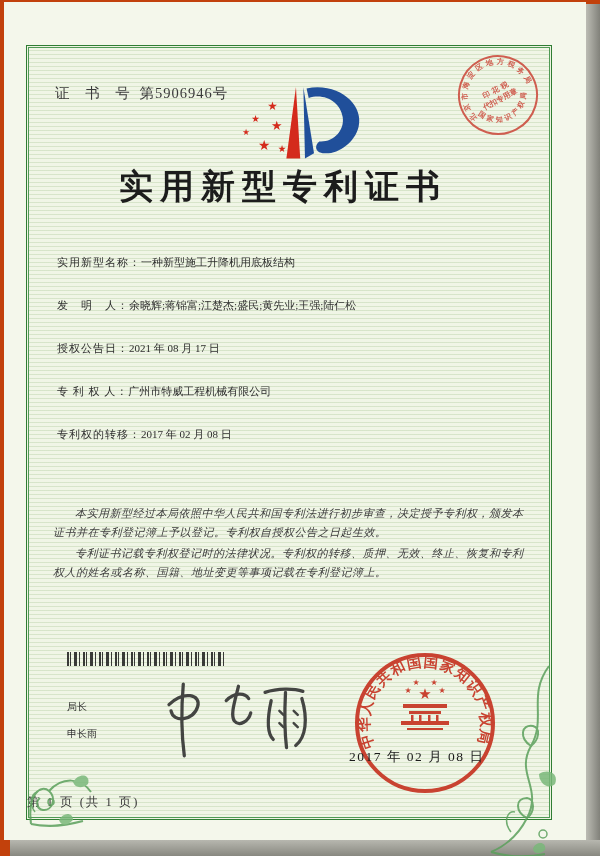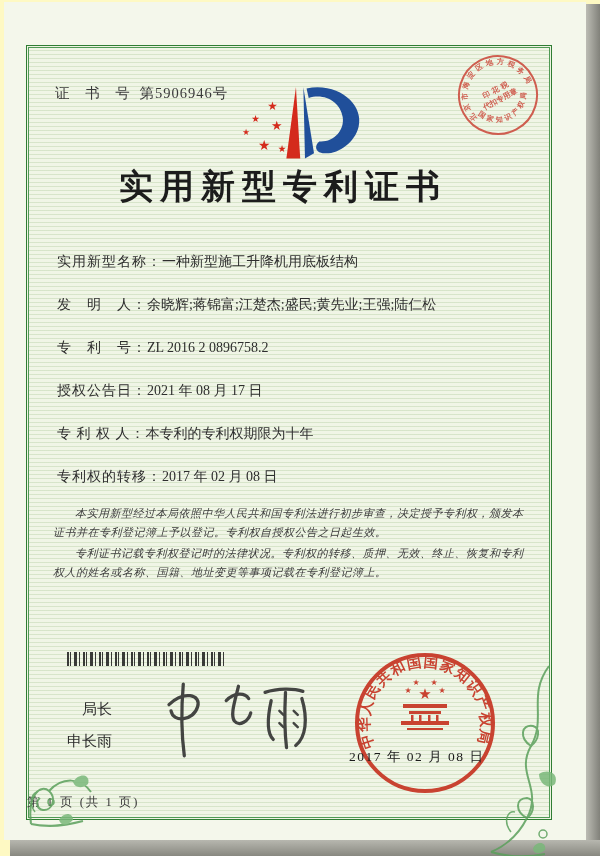--- a/index.html
+++ b/index.html
@@ -1,44 +1,44 @@
 <!DOCTYPE html>
 <html><head>
 <meta charset="utf-8">
 <style>
   html,body{margin:0;padding:0;background:#e9e9e1;}
-  #stage{position:relative;width:600px;height:856px;background:#fef9c3;overflow:hidden;
+  #stage{position:relative;width:600px;height:856px;background:#c2410c;overflow:hidden;
          font-family:"Liberation Serif","DejaVu Serif",serif;-webkit-font-smoothing:antialiased;}
   .paper{position:absolute;left:4px;top:2px;right:14px;bottom:16px;background:#f4f7eb;}
   .shadow-right{position:absolute;right:0;top:4px;width:14px;bottom:8px;
                 background:linear-gradient(90deg,#bcbcb4,#81817a);}
   .shadow-bottom{position:absolute;left:10px;right:0;bottom:0;height:16px;
                  background:linear-gradient(180deg,#b7b7af,#888880);}
   .frame{position:absolute;left:26px;top:45px;width:524px;height:773px;
          border:1px solid #2f7d33;
          box-shadow:inset 0 0 0 1px #eef3e2, inset 0 0 0 2px #4f9a55;
          background-color:#f0f5e6;
          background-image:repeating-linear-gradient(0deg, rgba(150,186,127,0.28) 0px, rgba(150,186,127,0.28) 1px, rgba(240,245,230,0) 1px, rgba(240,245,230,0) 4px);}
   .cert-no{position:absolute;left:28px;top:38px;font-size:14.5px;color:#3a3a3a;}
   .cert-no .lbl{letter-spacing:6px;}
   .cert-no .val{letter-spacing:1px;}
   .logo{position:absolute;left:185px;top:36px;width:170px;height:85px;}
   .title{position:absolute;left:0;right:12px;top:118px;text-align:center;
          font-size:34px;font-weight:bold;color:#1c1c1c;letter-spacing:7px;}
   .fields{position:absolute;left:30px;top:206px;right:20px;}
-  .field{height:20px;line-height:20px;margin-bottom:23px;font-size:14px;color:#2e2e2e;white-space:nowrap;}
+  .field{height:20px;line-height:20px;margin-bottom:23px;font-size:11px;color:#2e2e2e;white-space:nowrap;}
   .field .f-label{letter-spacing:1px;}
   .paras{position:absolute;left:26px;top:458px;width:472px;font-size:11px;line-height:19px;
          color:#3c3c3c;font-style:italic;}
   .paras p{margin:0 0 2px 0;text-indent:2em;letter-spacing:0.5px;}
   .barcode{position:absolute;left:40px;top:606px;width:158px;height:14px;opacity:.85;
      background:repeating-linear-gradient(90deg,#1a1a1a 0 2px,transparent 2px 3px,#1a1a1a 3px 4px,
         transparent 4px 7px,#1a1a1a 7px 10px,transparent 10px 12px,#1a1a1a 12px 13px,transparent 13px 16px);}
-  .director{position:absolute;left:40px;top:654px;font-size:15px;color:#2c2c2c;
-            font-family:"Liberation Sans","DejaVu Sans",sans-serif;text-align:right;}
+  .director{position:absolute;left:40px;top:654px;font-size:10px;color:#2c2c2c;
+            font-family:"Liberation Sans","DejaVu Sans",sans-serif;}
   .director .name{margin-top:13px;font-family:Liberation Mono, monospace;}
   .signature{position:absolute;left:125px;top:628px;width:175px;height:92px;}
   .seal-tax{position:absolute;left:429px;top:7px;width:84px;height:84px;transform:rotate(-28deg);opacity:.92;}
   .seal-main{position:absolute;left:326px;top:605px;width:144px;height:144px;opacity:.95;}
   .date-stamp{position:absolute;left:322px;top:702px;width:180px;font-size:13.5px;color:#1c1c1c;
               letter-spacing:1.5px;font-family:"Liberation Serif","DejaVu Serif",serif;}
   .footer{position:absolute;left:0;right:0;top:748px;font-size:12.5px;color:#3a3a3a;letter-spacing:2px;}
   .orn-left{position:absolute;left:-6px;top:688px;width:115px;height:95px;}
   .orn-right{position:absolute;right:-14px;top:618px;width:82px;height:207px;}
   svg text{font-family:"DejaVu Sans",sans-serif;}
@@ -73,27 +73,24 @@
     <div class="title">实用新型专利证书</div>
 
     <div class="fields">
       <div class="field">
         <span class="f-label">实用新型名称：</span><span class="f-value">一种新型施工升降机用底板结构</span>
       </div>
       <div class="field">
         <span class="f-label">发　明　人：</span><span class="f-value">余晓辉;蒋锦富;江楚杰;盛民;黄先业;王强;陆仁松</span>
       </div>
       <div class="field">
-        <span class="f-label">专　利　号：</span><span class="f-value">ZL 2016 2 0896758.2</span>
-      </div>
-      <div class="field">
         <span class="f-label">授权公告日：</span><span class="f-value">2021 年 08 月 17 日</span>
       </div>
       <div class="field">
-        <span class="f-label">专 利 权 人：</span><span class="f-value">本专利的专利权期限为十年</span>
+        <span class="f-label">专 利 权 人：</span><span class="f-value">广州市特威工程机械有限公司</span>
       </div>
       <div class="field">
         <span class="f-label">专利权的转移：</span><span class="f-value">2017 年 02 月 08 日</span>
       </div>
     </div>
 
     <div class="paras">
       <p>本实用新型经过本局依照中华人民共和国专利法进行初步审查，决定授予专利权，颁发本证书并在专利登记簿上予以登记。专利权自授权公告之日起生效。</p>
       <p>专利证书记载专利权登记时的法律状况。专利权的转移、质押、无效、终止、恢复和专利权人的姓名或名称、国籍、地址变更等事项记载在专利登记簿上。</p>
     </div>

